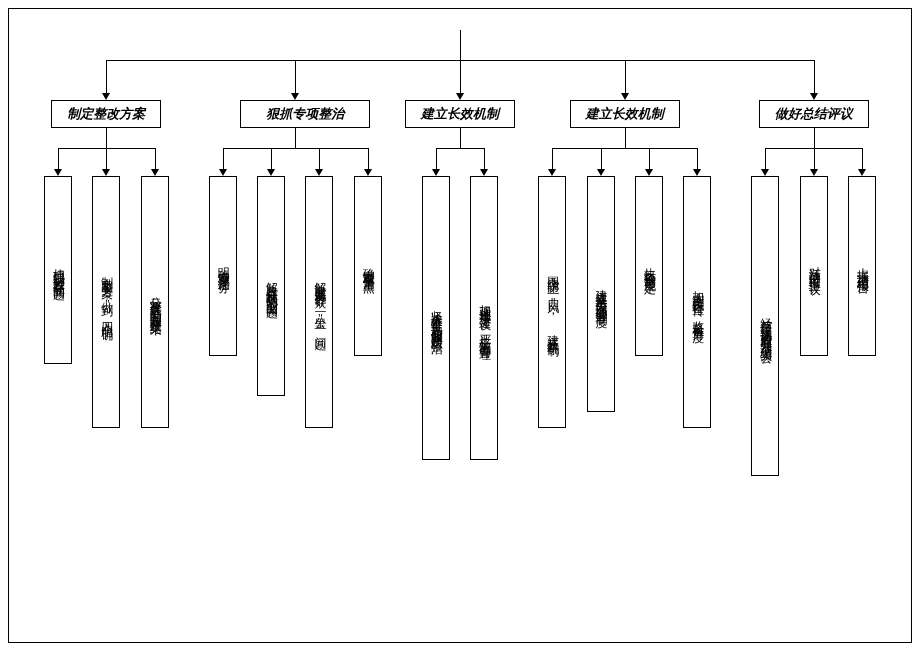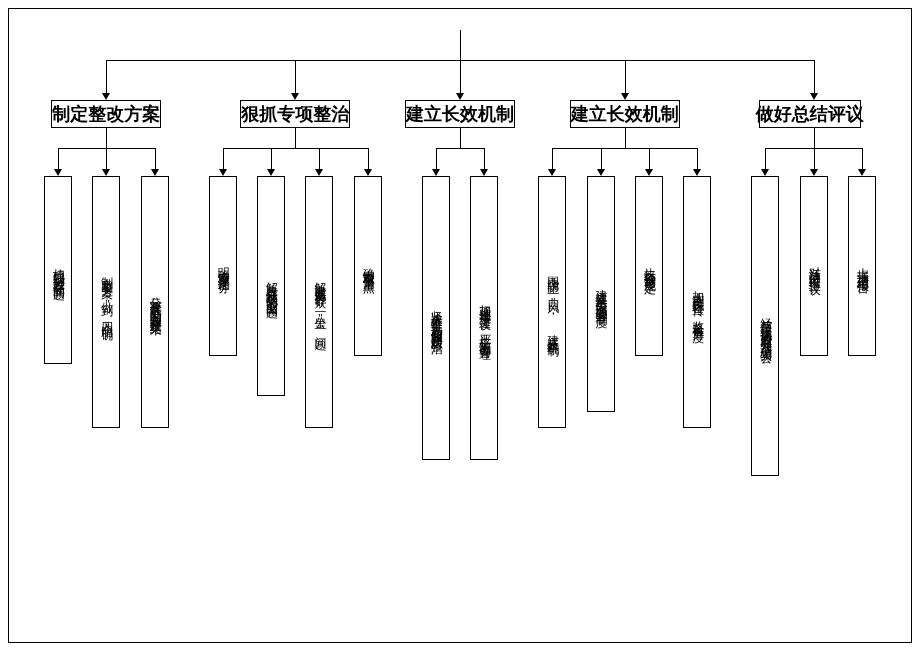--- a/index.html
+++ b/index.html
@@ -37,27 +37,28 @@
     width: 0; height: 0;
     border-left: 4px solid transparent;
     border-right: 4px solid transparent;
     border-top: 7px solid #000;
     transform: translateX(-4px);
   }
   .cat-box {
     position: absolute;
     border: 1px solid #000;
     background: #fff;
-    font-size: 18px;
+    font-size: 13px;
     font-weight: bold;
     display: flex;
     align-items: center;
     justify-content: center;
     padding: 4px 6px;
     white-space: nowrap;
+    font-style: italic;
   }
   .leaf-box {
     position: absolute;
     border: 1px solid #000;
     background: #fff;
     font-size: 12px;
     padding: 6px 4px;
     writing-mode: vertical-rl;
     text-orientation: upright;
     letter-spacing: 2px;
@@ -84,21 +85,21 @@
     <div class="arrow-down" style="left: 18px; top: 139px;"></div>
     <div class="leaf-box" style="left: 4px; top: 146px; width: 28px; height: 188px;">梳理归纳分析存在的问题</div>
     <div class="vline" style="left: 66.3636px; top: 118px; width: 1px; height: 21px;"></div>
     <div class="arrow-down" style="left: 66.3636px; top: 139px;"></div>
     <div class="leaf-box" style="left: 52.3636px; top: 146px; width: 28px; height: 252px;">制定整改方案，做到"四个明确"</div>
     <div class="vline" style="left: 114.727px; top: 118px; width: 1px; height: 21px;"></div>
     <div class="arrow-down" style="left: 114.727px; top: 139px;"></div>
     <div class="leaf-box" style="left: 100.727px; top: 146px; width: 28px; height: 252px;">公示整改任务书时间表和整改结果</div>
     <div class="vline" style="left: 255.273px; top: 30px; width: 1px; height: 33px;"></div>
     <div class="arrow-down" style="left: 255.273px; top: 63px;"></div>
-    <div class="cat-box" style="left: 200.273px; top: 70px; width: 110px; height: 28px;">狠抓专项整治</div>
+    <div class="cat-box" style="left: 200.273px; top: 70px; width: 130px; height: 28px;">狠抓专项整治</div>
     <div class="vline" style="left: 255.273px; top: 98px; width: 1px; height: 20px;"></div>
     <div class="hline" style="left: 182.727px; top: 118px; height: 1px; width: 145.091px;"></div>
     <div class="vline" style="left: 182.727px; top: 118px; width: 1px; height: 21px;"></div>
     <div class="arrow-down" style="left: 182.727px; top: 139px;"></div>
     <div class="leaf-box" style="left: 168.727px; top: 146px; width: 28px; height: 180px;">明确专项整治任务</div>
     <div class="vline" style="left: 231.091px; top: 118px; width: 1px; height: 21px;"></div>
     <div class="arrow-down" style="left: 231.091px; top: 139px;"></div>
     <div class="leaf-box" style="left: 217.091px; top: 146px; width: 28px; height: 220px;">解决群众反映强烈的突出问题</div>
     <div class="vline" style="left: 279.455px; top: 118px; width: 1px; height: 21px;"></div>
     <div class="arrow-down" style="left: 279.455px; top: 139px;"></div>
@@ -129,21 +130,21 @@
     <div class="arrow-down" style="left: 560.545px; top: 139px;"></div>
     <div class="leaf-box" style="left: 546.545px; top: 146px; width: 28px; height: 236px;">建立健全单位内部各项管理制度</div>
     <div class="vline" style="left: 608.909px; top: 118px; width: 1px; height: 21px;"></div>
     <div class="arrow-down" style="left: 608.909px; top: 139px;"></div>
     <div class="leaf-box" style="left: 594.909px; top: 146px; width: 28px; height: 180px;">执行各项制度规定</div>
     <div class="vline" style="left: 657.273px; top: 118px; width: 1px; height: 21px;"></div>
     <div class="arrow-down" style="left: 657.273px; top: 139px;"></div>
     <div class="leaf-box" style="left: 643.273px; top: 146px; width: 28px; height: 252px;">加大制度执行宣传、监督检查力度</div>
     <div class="vline" style="left: 773.636px; top: 30px; width: 1px; height: 33px;"></div>
     <div class="arrow-down" style="left: 773.636px; top: 63px;"></div>
-    <div class="cat-box" style="left: 718.636px; top: 70px; width: 102px; height: 28px;">做好总结评议</div>
+    <div class="cat-box" style="left: 718.636px; top: 70px; width: 110px; height: 28px;">做好总结评议</div>
     <div class="vline" style="left: 773.636px; top: 98px; width: 1px; height: 20px;"></div>
     <div class="hline" style="left: 725.273px; top: 118px; height: 1px; width: 96.7273px;"></div>
     <div class="vline" style="left: 725.273px; top: 118px; width: 1px; height: 21px;"></div>
     <div class="arrow-down" style="left: 725.273px; top: 139px;"></div>
     <div class="leaf-box" style="left: 711.273px; top: 146px; width: 28px; height: 300px;">经与督导组沟通协商后召开活动总结大会</div>
     <div class="vline" style="left: 773.636px; top: 118px; width: 1px; height: 21px;"></div>
     <div class="arrow-down" style="left: 773.636px; top: 139px;"></div>
     <div class="leaf-box" style="left: 759.636px; top: 146px; width: 28px; height: 180px;">对活动进行民主评议</div>
     <div class="vline" style="left: 822px; top: 118px; width: 1px; height: 21px;"></div>
     <div class="arrow-down" style="left: 822px; top: 139px;"></div>

